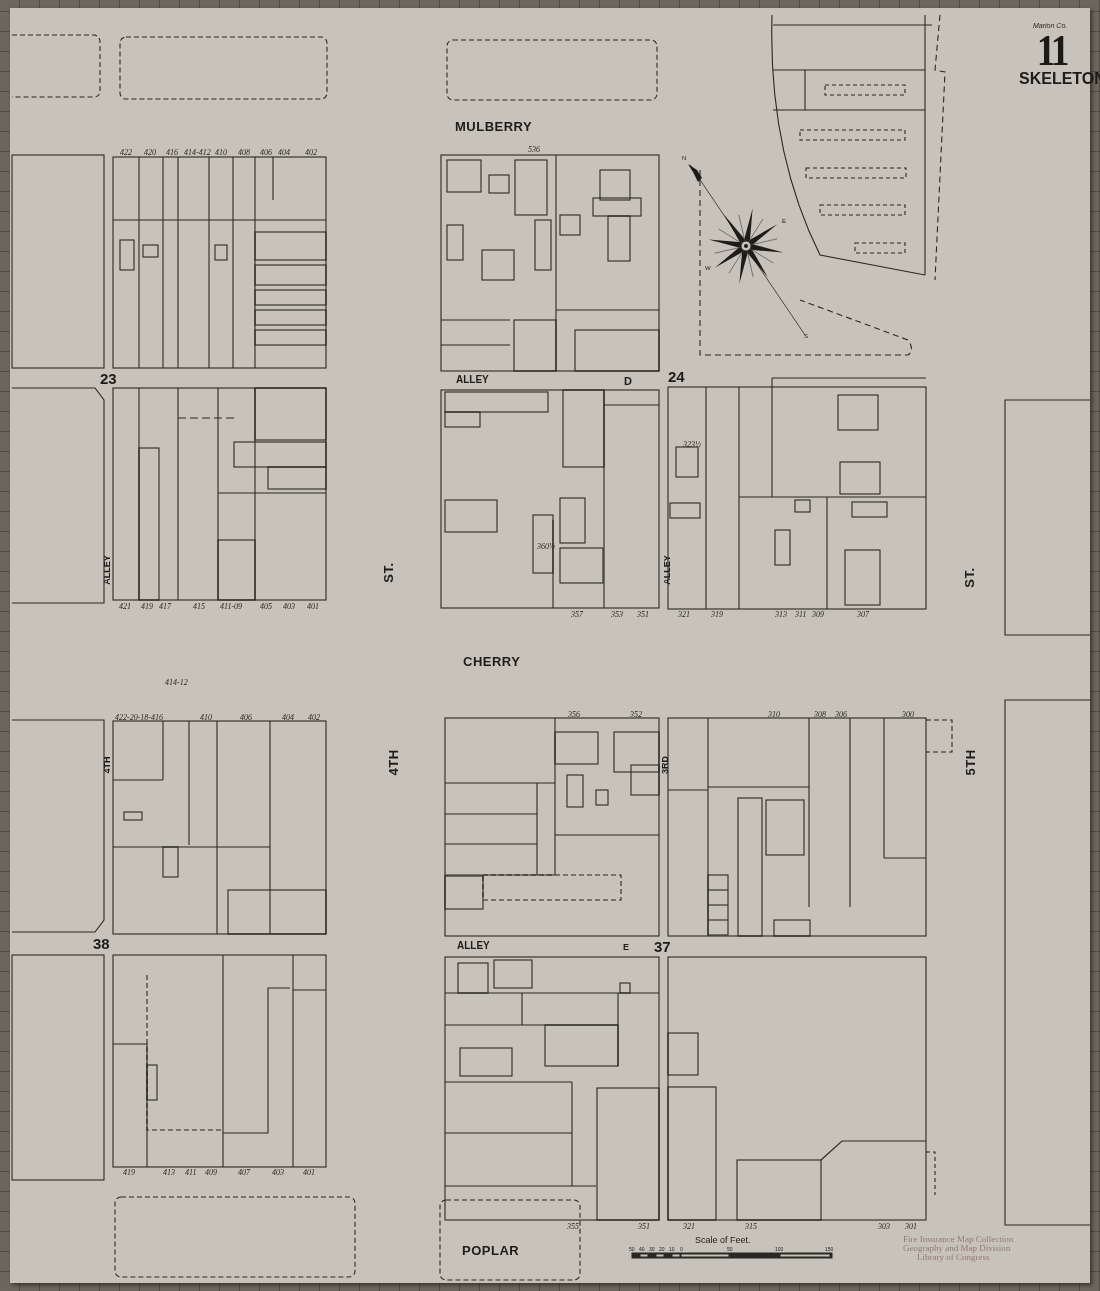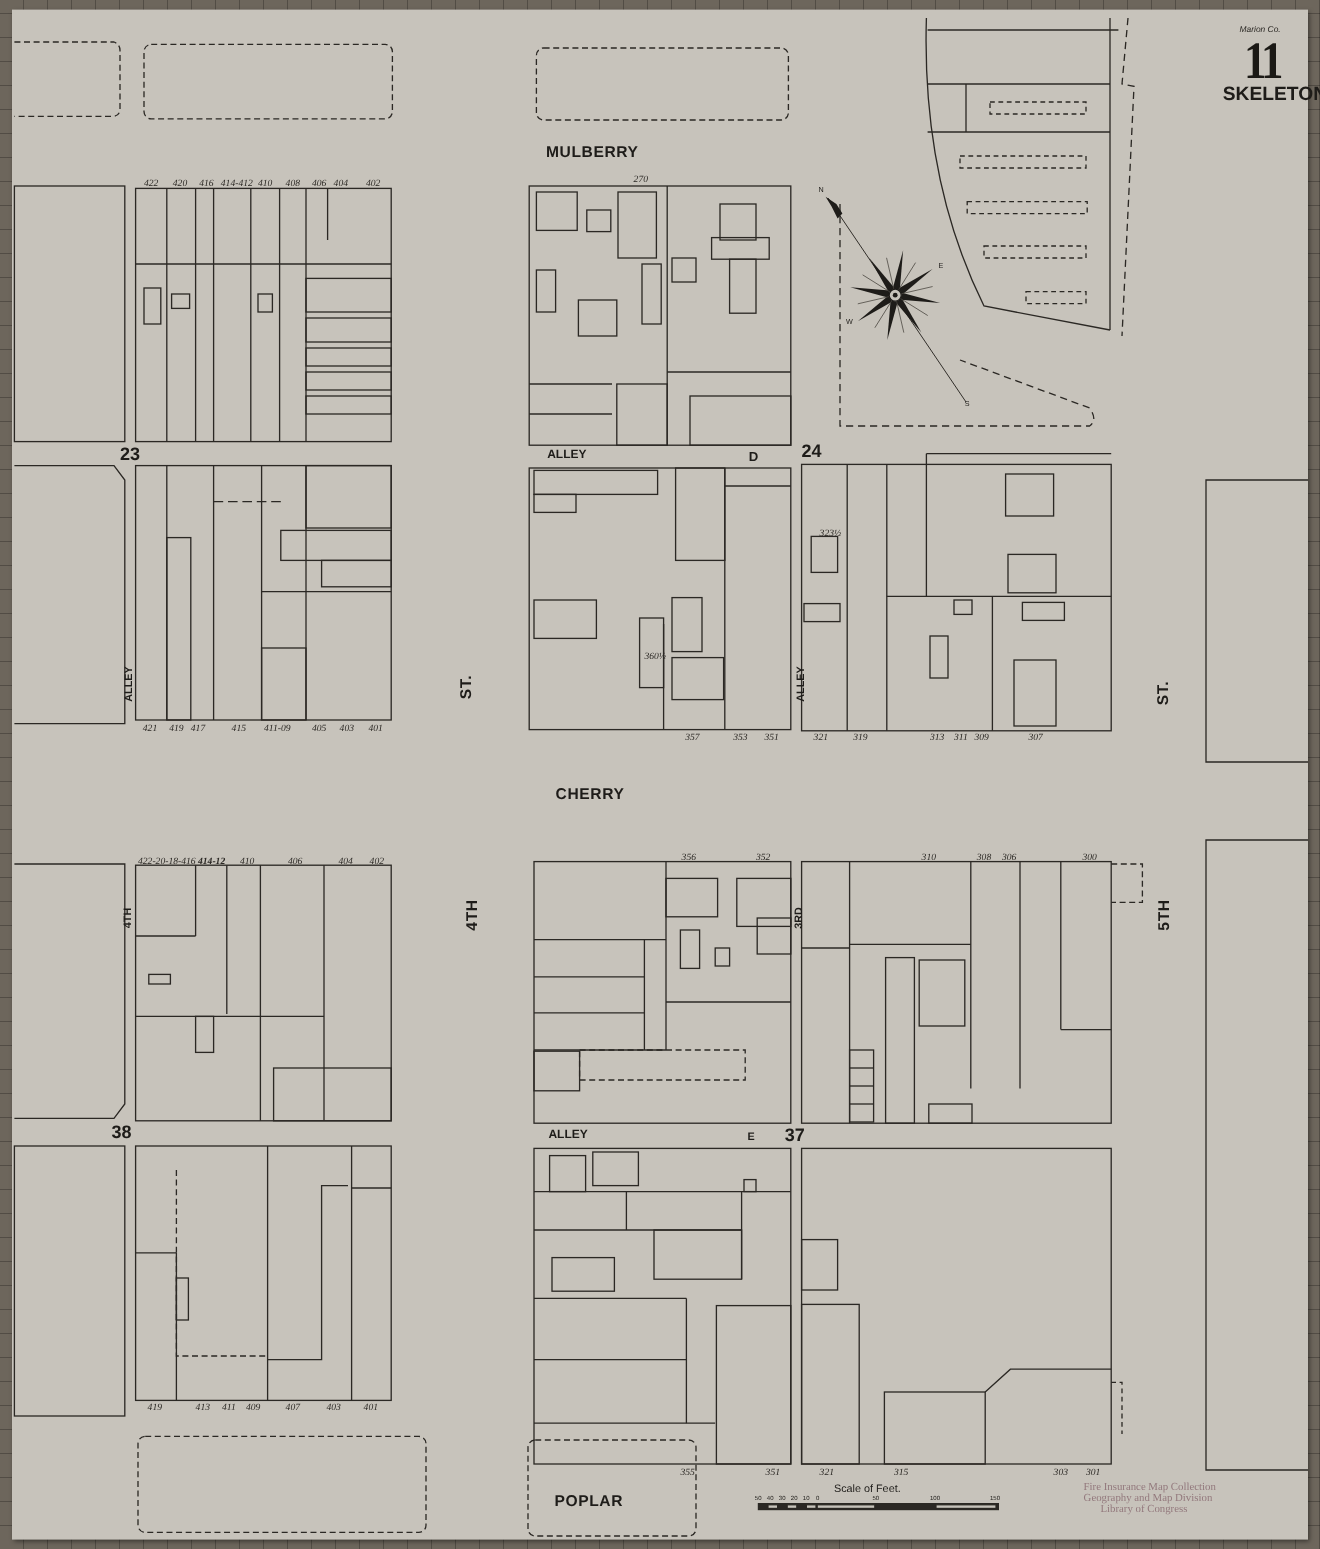--- a/index.html
+++ b/index.html
@@ -320,21 +320,21 @@
   <span class="addr" style="left:119px;top:602px;">421</span>
   <span class="addr" style="left:141px;top:602px;">419</span>
   <span class="addr" style="left:159px;top:602px;">417</span>
   <span class="addr" style="left:193px;top:602px;">415</span>
   <span class="addr" style="left:208px;top:602px;margin-left:12px;">411-09</span>
   <span class="addr" style="left:260px;top:602px;">405</span>
   <span class="addr" style="left:283px;top:602px;">403</span>
   <span class="addr" style="left:307px;top:602px;">401</span>
 </div>
 <div>
-  <span class="addr" style="left:528px;top:145px;">270</span>
+  <span class="addr" style="left:528px;top:145px;">536</span>
 </div>
 <div>
   <span class="addr" style="left:571px;top:610px;">357</span>
   <span class="addr" style="left:611px;top:610px;text-align:right;">353</span>
   <span class="addr" style="left:637px;top:610px;">351</span>
   <span class="addr" style="left:537px;top:542px;">360½</span>
 </div>
 <div>
   <span class="addr" style="left:683px;top:440px;">323½</span>
   <span class="addr" style="left:678px;top:610px;">321</span>
@@ -347,21 +347,21 @@
 <div>
   <span class="addr" style="left:568px;top:710px;">356</span>
   <span class="addr" style="left:630px;top:710px;">352</span>
   <span class="addr" style="left:768px;top:710px;">310</span>
   <span class="addr" style="left:814px;top:710px;">308</span>
   <span class="addr" style="left:835px;top:710px;">306</span>
   <span class="addr" style="left:902px;top:710px;">300</span>
 </div>
 <div>
   <span class="addr" style="left:115px;top:713px;text-align:right;">422-20-18-416</span>
-  <span class="addr" style="left:165px;top:713px;font-weight:bold;">414-12</span>
+  <span class="addr" style="left:165px;top:678px;">414-12</span>
   <span class="addr" style="left:200px;top:713px;">410</span>
   <span class="addr" style="left:240px;top:713px;">406</span>
   <span class="addr" style="left:282px;top:713px;">404</span>
   <span class="addr" style="left:308px;top:713px;">402</span>
 </div>
 <div>
   <span class="addr" style="left:123px;top:1168px;">419</span>
   <span class="addr" style="left:163px;top:1168px;">413</span>
   <span class="addr" style="left:185px;top:1168px;">411</span>
   <span class="addr" style="left:205px;top:1168px;">409</span>

